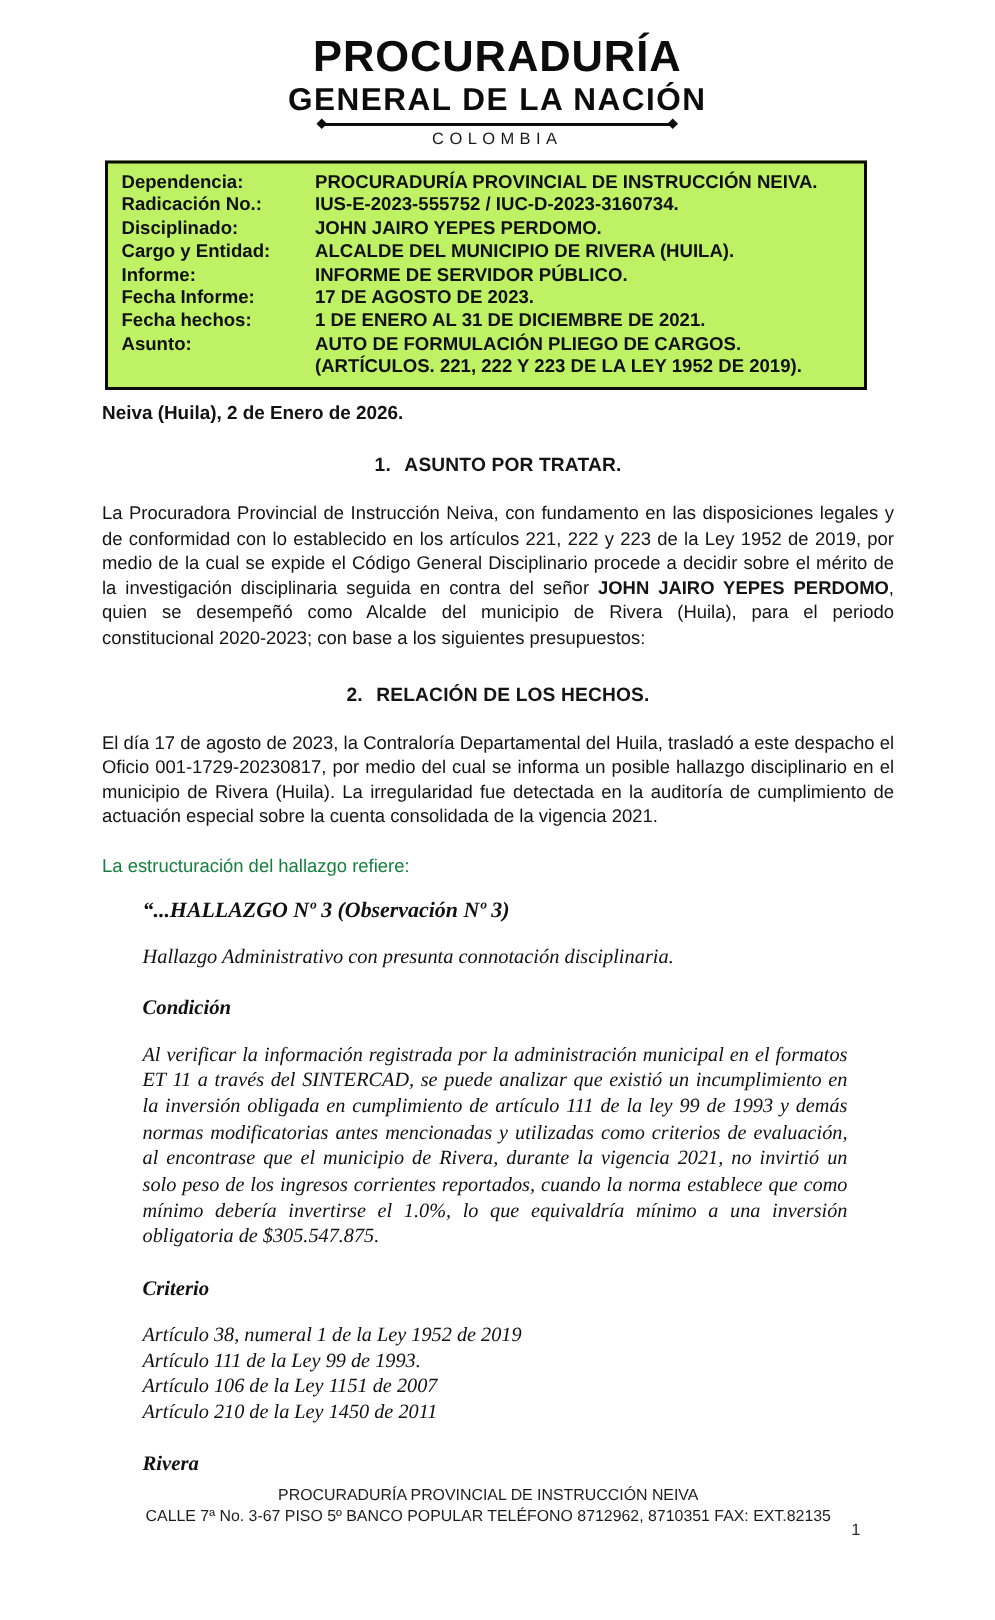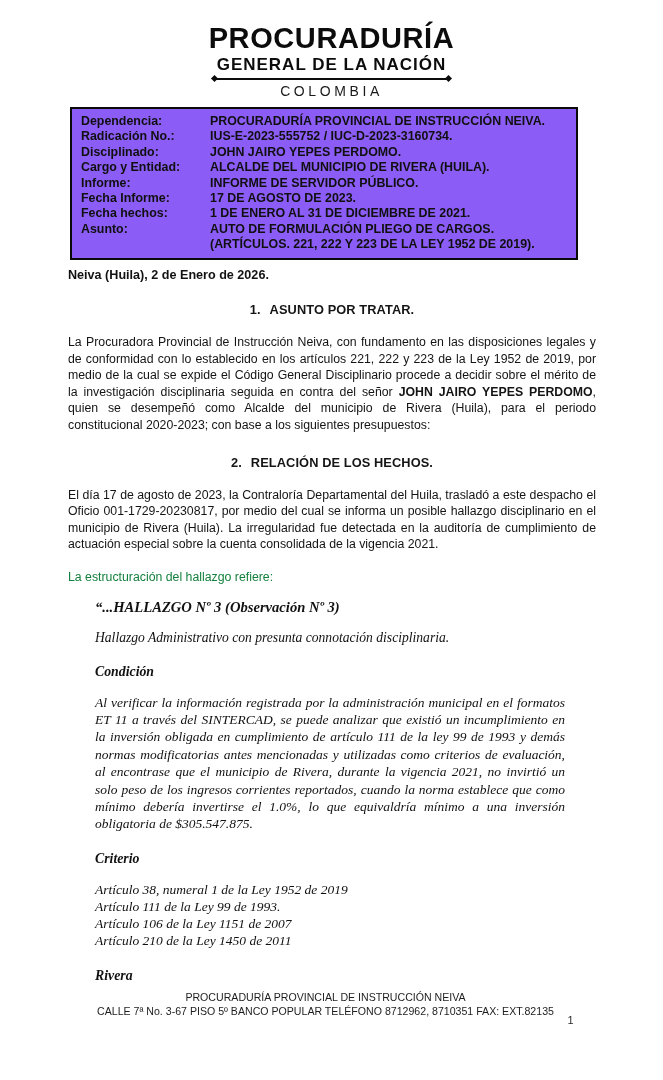--- a/index.html
+++ b/index.html
@@ -32,21 +32,21 @@
     font-family: "Liberation Sans", sans-serif;
     font-weight: bold;
     font-size: 29px;
     letter-spacing: 0.6px;
     line-height: 1.0;
     color: #0c0c0c;
   }
   .lh-line2 {
     font-family: "Liberation Sans", sans-serif;
     font-weight: bold;
-    font-size: 17px;
+    font-size: 21px;
     letter-spacing: 1.0px;
     line-height: 1.15;
     margin-top: 2px;
     color: #0c0c0c;
   }
   .lh-rule {
     width: 239px;
     margin: 1px auto 0 auto;
     position: relative;
     height: 6px;
@@ -64,35 +64,35 @@
     top: 0px;
     width: 5px;
     height: 5px;
     background: #0c0c0c;
     transform: rotate(45deg);
   }
   .lh-rule .dot.left  { left: 0px; }
   .lh-rule .dot.right { right: 0px; }
   .lh-line3 {
     font-family: "Liberation Sans", sans-serif;
-    font-size: 14px;
+    font-size: 11px;
     letter-spacing: 3.6px;
     margin-top: 1px;
     color: #1a1a1a;
   }
 
   
   .infobox {
     position: absolute;
     left: 70px;
     top: 107px;
     width: 508px;
     box-sizing: border-box;
     border: 2.5px solid #0a0a0a;
-    background: #8b5cf6;
+    background: #bef264;
     padding: 5px 7px 5px 9px;
   }
   .inforow {
     display: flex;
     align-items: flex-start;
     line-height: 15.4px;
   }
   .infolabel {
     flex: 0 0 129px;
     font-size: 12.4px;

